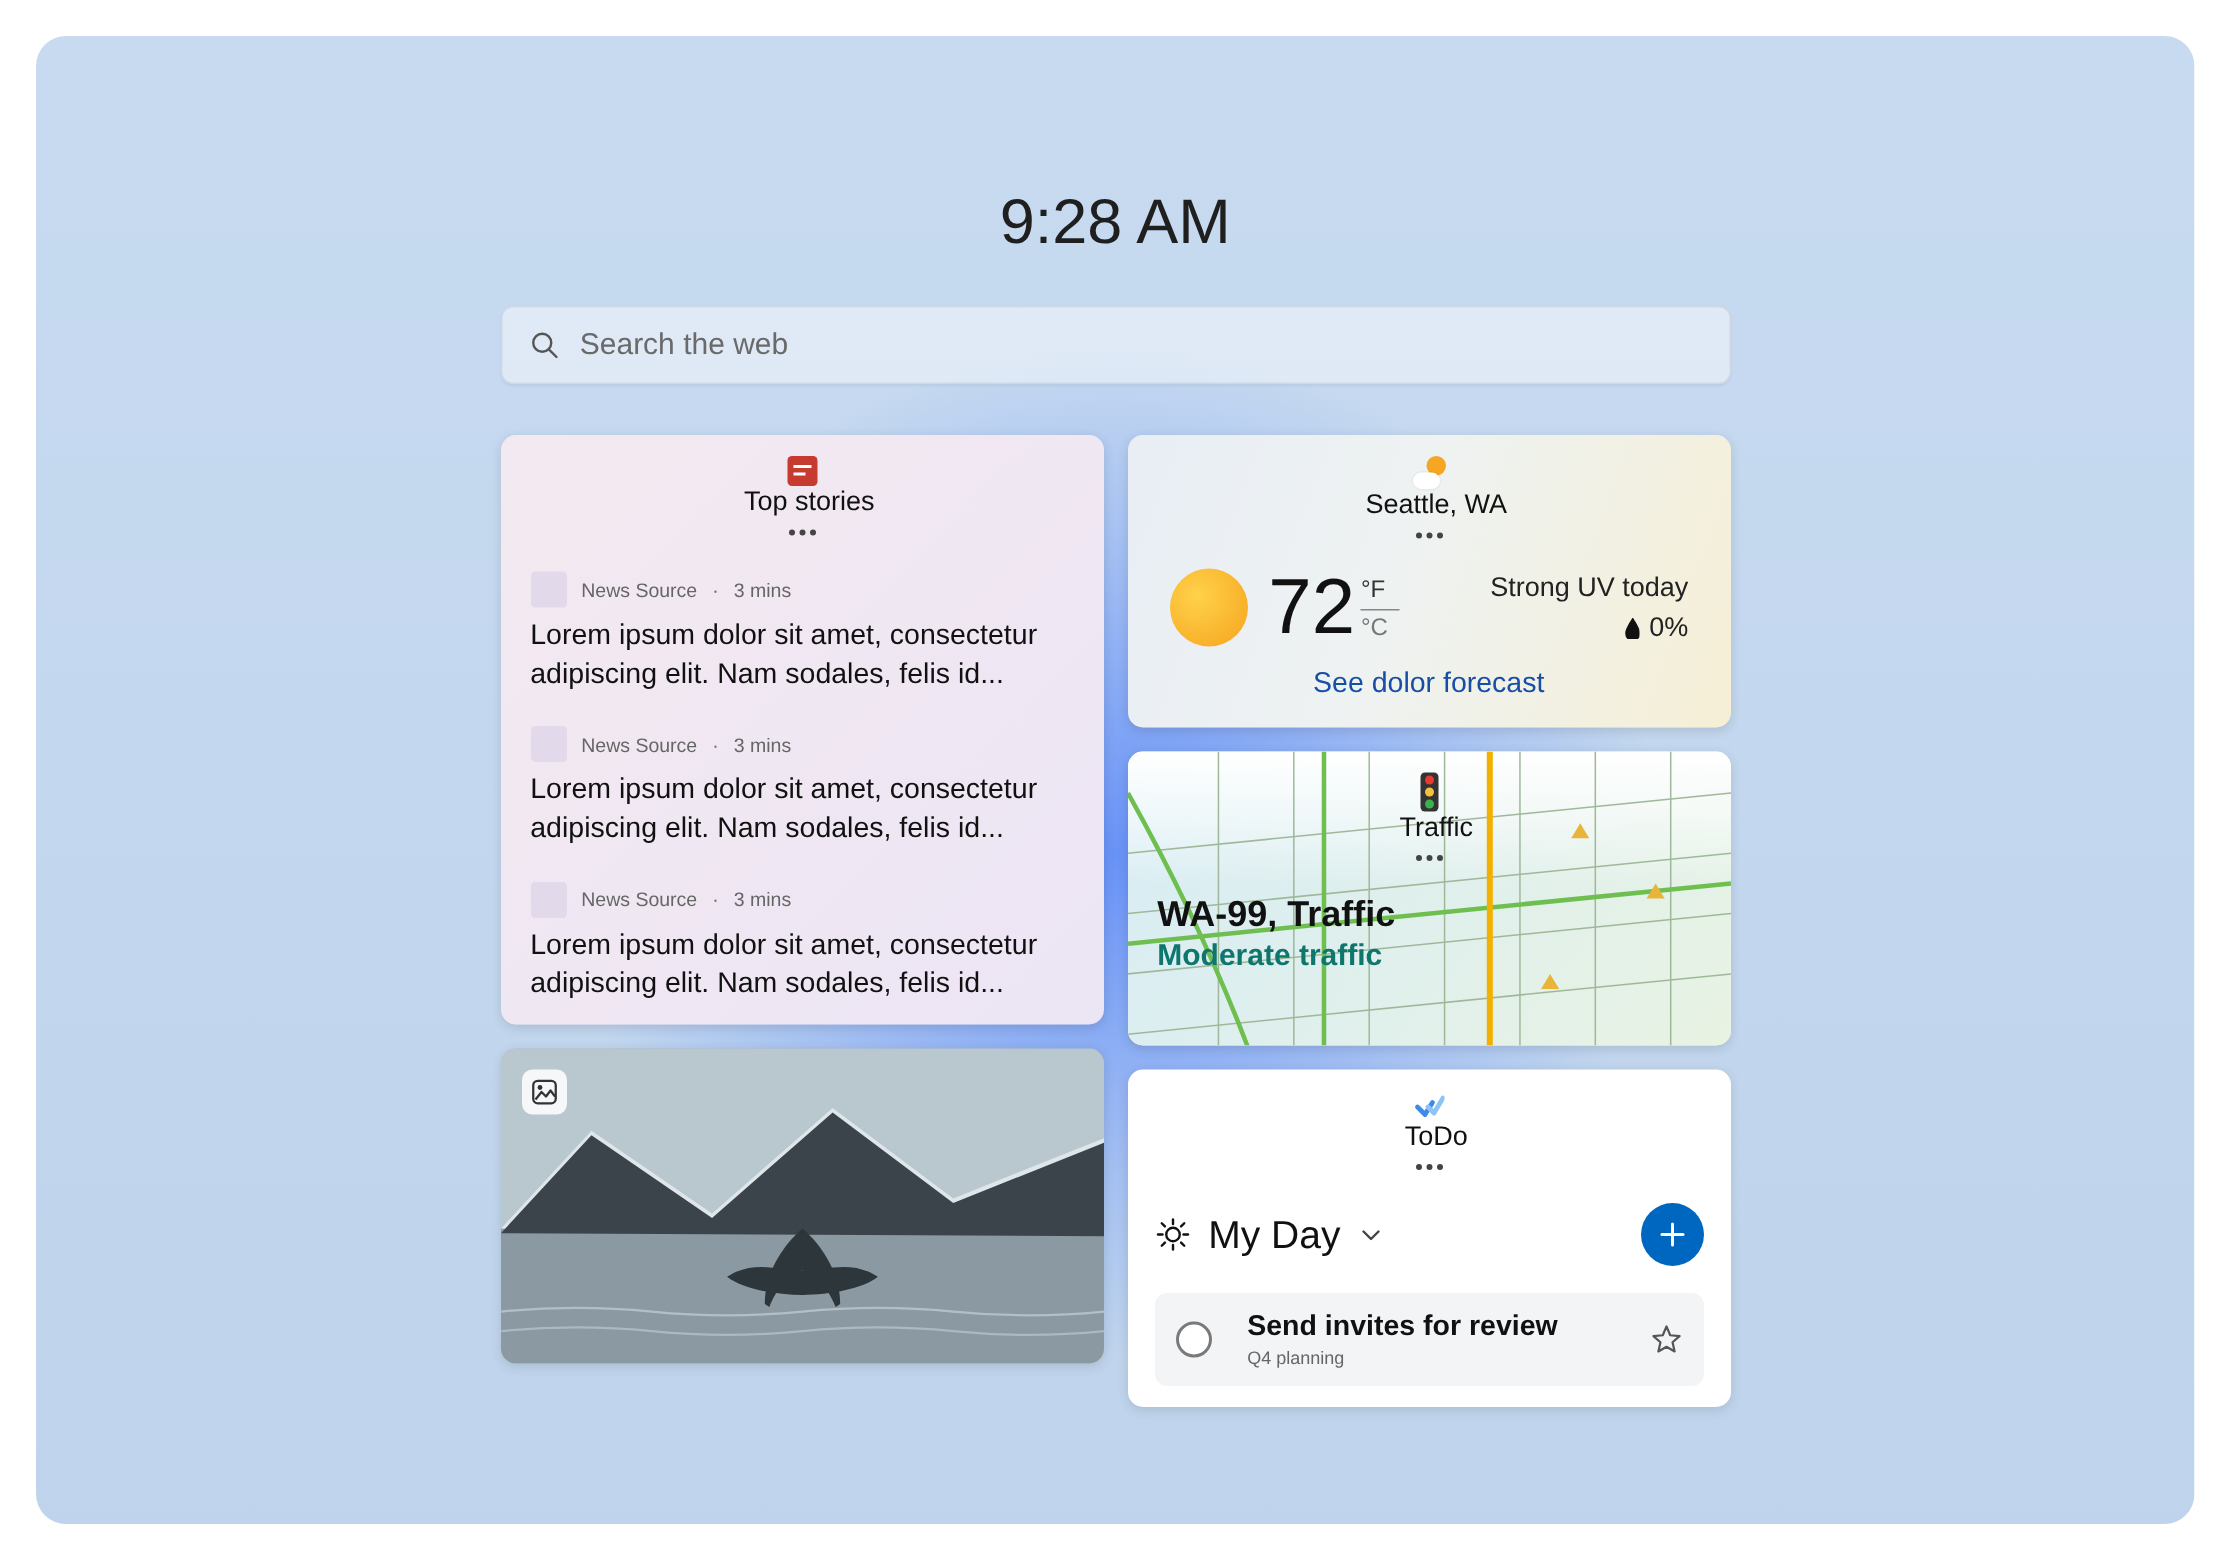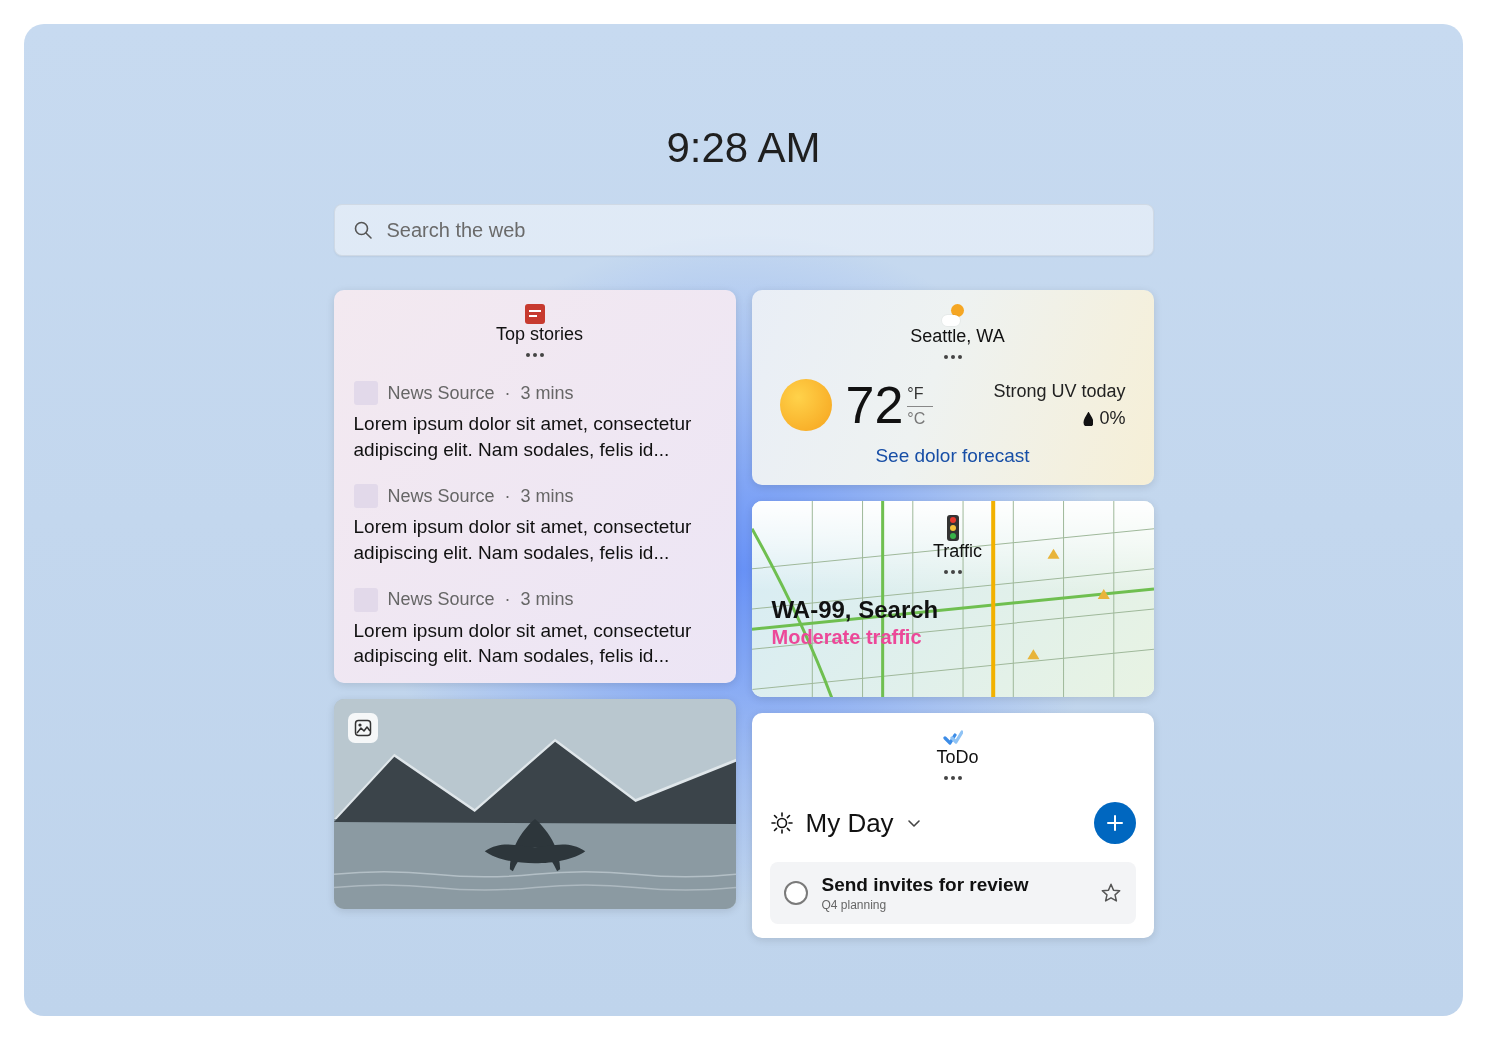--- a/index.html
+++ b/index.html
@@ -100,21 +100,21 @@
   .news-icon::before, .news-icon::after {
     content:""; position:absolute; background:#fff; height:2px;
   }
   .news-icon::before { top:6px; left:4px; right:4px; }
   .news-icon::after { top:11px; left:4px; right:8px; }
   .story {
     padding: 8px 20px 14px 20px;
   }
   .story-meta {
     display:flex; align-items:center; gap:10px;
-    color:#666; font-size:18px; margin-bottom:6px;
+    color:#666; font-size:13px; margin-bottom:6px;
   }
   .story-thumb {
     width:24px; height:24px; background:#e2d9ea; border-radius:3px;
   }
   .story-headline {
     font-size:19px; line-height:1.35; color:#111;
   }
 
   
   .card-weather {
@@ -179,21 +179,21 @@
   .traffic-icon {
     width:12px; height:26px; border-radius:3px; background:#333;
     display:flex; flex-direction:column; align-items:center; justify-content:space-evenly;
   }
   .traffic-icon span { width:6px; height:6px; border-radius:50%; }
   .traffic-icon .r{background:#e63b2e;} .traffic-icon .y{background:#f3c13a;} .traffic-icon .g{background:#38b24a;}
   .traffic-body {
     position:relative; padding: 6px 20px 16px 20px;
   }
   .traffic-route { font-size:24px; font-weight:600; color:#111; }
-  .traffic-status { font-size:20px; font-weight:600; color:#ec4899; margin-top:2px; }
+  .traffic-status { font-size:20px; font-weight:600; color:#0f766e; margin-top:2px; }
 
   
   .card-photo {
     grid-row: span 1;
     min-height: 210px;
     background:
       linear-gradient(180deg, #a9b8c2 0%, #c7d2d8 38%, #6f7c82 40%, #3a4348 60%, #5a6970 61%, #9aa9b0 100%);
     position:relative;
   }
   .card-photo svg.scene { position:absolute; inset:0; width:100%; height:100%; }
@@ -216,21 +216,21 @@
     font-size:26px; color:#111;
   }
   .todo-add {
     width:42px; height:42px; border-radius:50%;
     background:#0067c0; display:flex; align-items:center; justify-content:center;
     cursor:pointer;
   }
   .task-list { margin-top:18px; display:flex; flex-direction:column; gap:10px; }
   .task {
     background:#f3f4f6; border-radius:8px;
-    padding:12px 14px; display:flex; align-items:center; gap:14px;
+    padding:12px 14px; display:flex; align-items:center; gap:24px;
   }
   .task-circle {
     width:24px; height:24px; border-radius:50%; border:2px solid #7a7a7a;
     flex:0 0 auto; cursor:pointer; background:#fff;
   }
   .task-text { flex:1; }
   .task-title { font-size:19px; font-weight:600; color:#111; }
   .task-sub { font-size:12px; color:#666; margin-top:2px; }
   .task-star { cursor:pointer; }
 
@@ -394,21 +394,21 @@
               <span class="g"></span>
           </div>
           <div class="title">Traffic</div>
           <div class="more-dots">
               <span></span>
               <span></span>
               <span></span>
             </div>
         </div>
         <div class="traffic-body">
-          <div class="traffic-route">WA-99, Search</div>
+          <div class="traffic-route">WA-99, Traffic</div>
           <div class="traffic-status">Moderate traffic</div>
         </div>
       </div>
 
       <div class="card card-todo">
         <div class="card-header">
           <svg class="todo-icon" width="20" height="20" viewBox="0 0 20 20">
             <path d="M2 11 L7 16 L12 8" stroke="#3c8ce7" stroke-width="3.2" fill="none" stroke-linecap="round" stroke-linejoin="round"></path>
             <path d="M9 11 L13 15 L19 5" stroke="#8fc3f5" stroke-width="3.2" fill="none" stroke-linecap="round" stroke-linejoin="round"></path>
           </svg>

